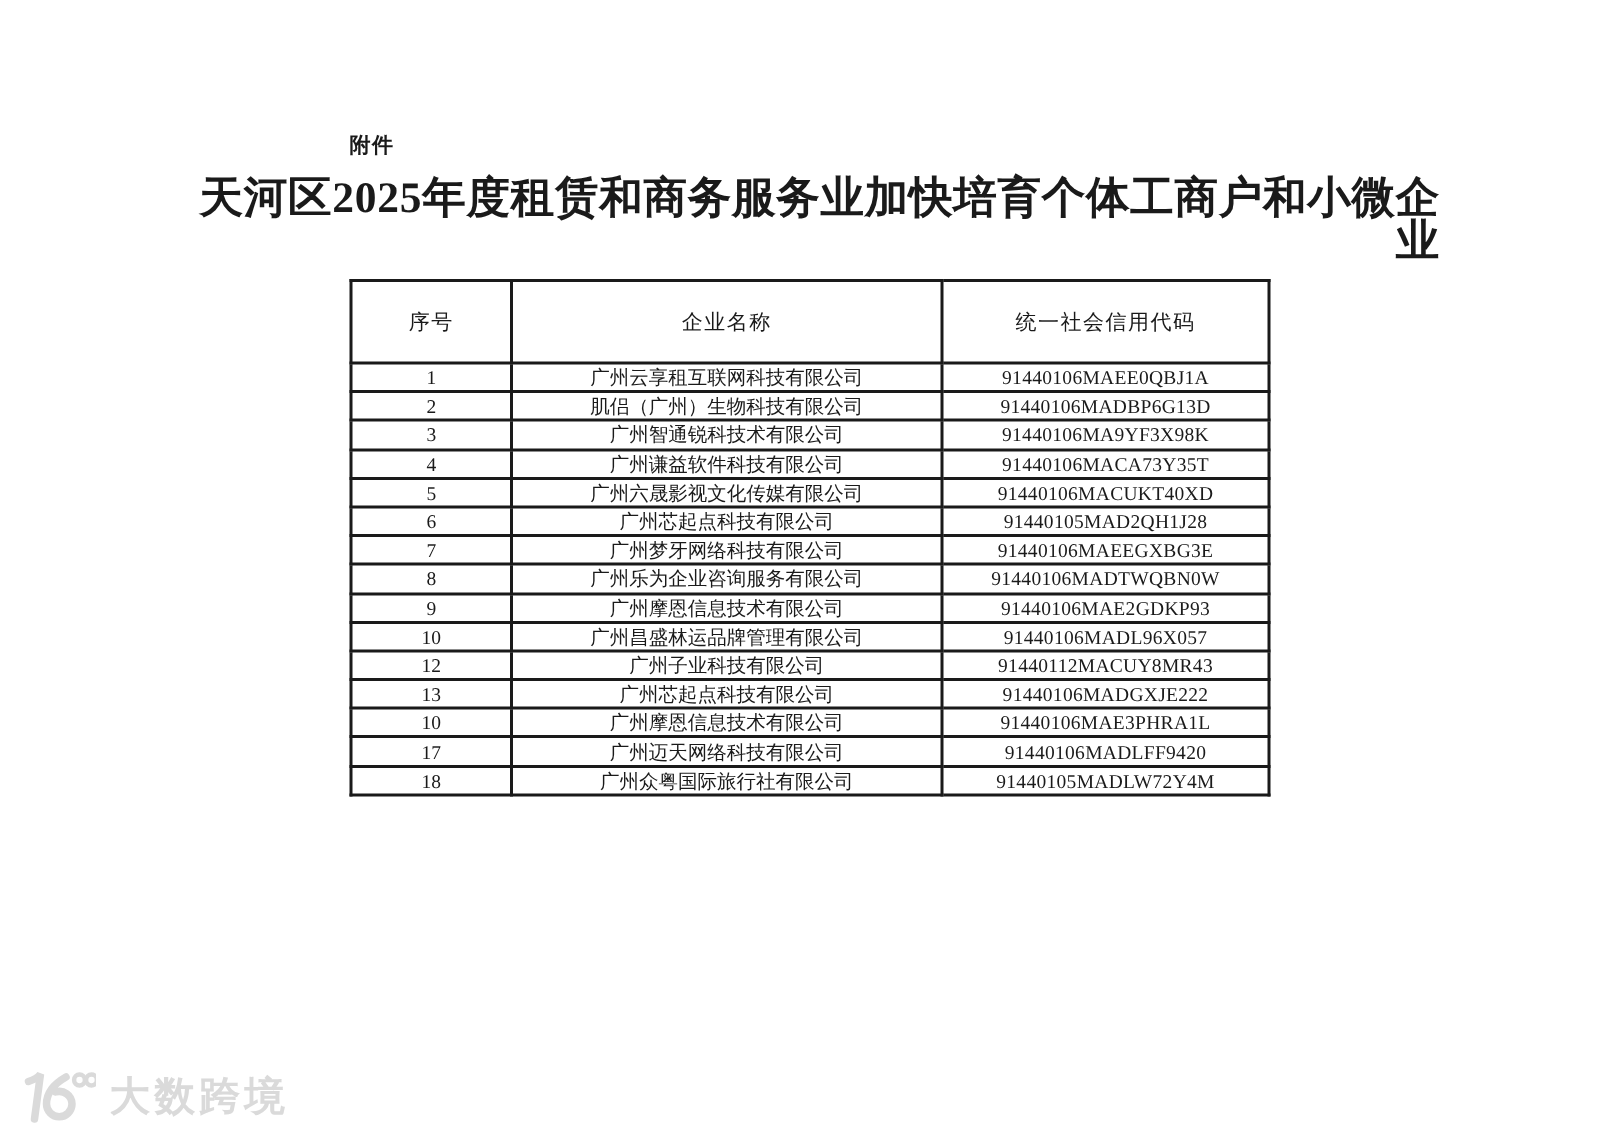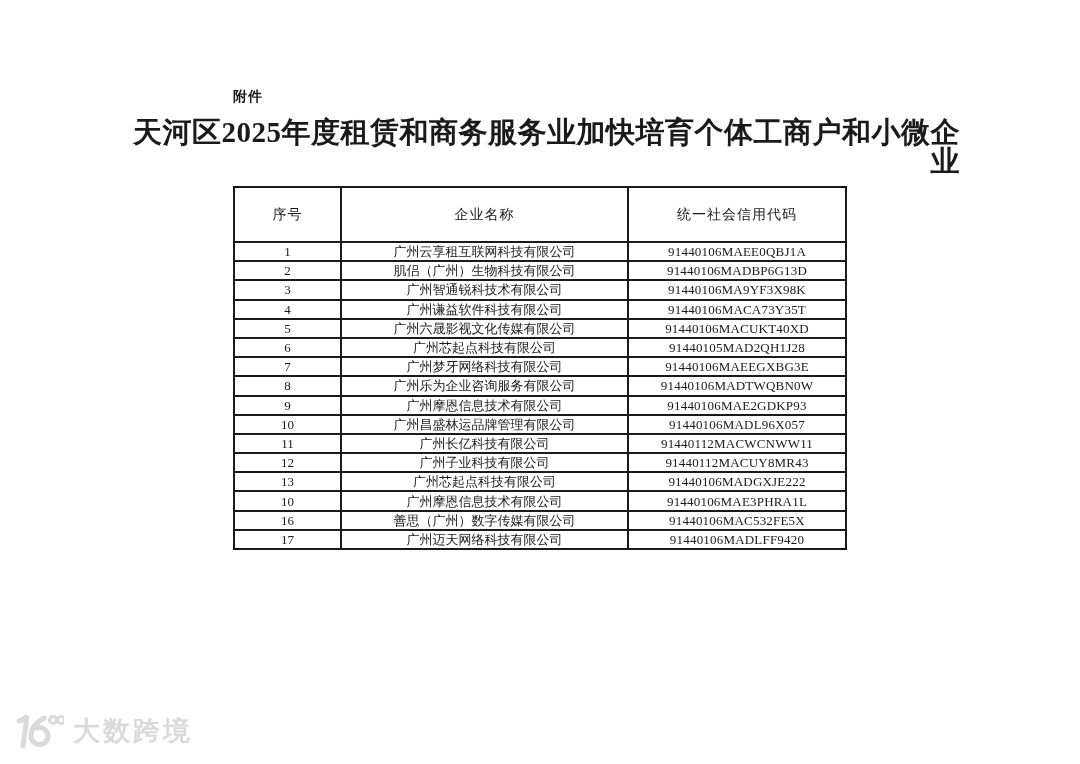--- a/index.html
+++ b/index.html
@@ -159,48 +159,43 @@
           <td>9</td>
           <td>广州摩恩信息技术有限公司</td>
           <td class="code">91440106MAE2GDKP93</td>
         </tr>
         <tr>
           <td>10</td>
           <td>广州昌盛林运品牌管理有限公司</td>
           <td class="code">91440106MADL96X057</td>
         </tr>
         <tr>
-          <td>11</td>
-          <td>广州长亿科技有限公司</td>
-          <td class="code">91440112MACWCNWW11</td>
-        </tr>
-        <tr>
           <td>12</td>
           <td>广州子业科技有限公司</td>
           <td class="code">91440112MACUY8MR43</td>
         </tr>
         <tr>
           <td>13</td>
           <td>广州芯起点科技有限公司</td>
           <td class="code">91440106MADGXJE222</td>
         </tr>
         <tr>
           <td>10</td>
           <td>广州摩恩信息技术有限公司</td>
           <td class="code">91440106MAE3PHRA1L</td>
         </tr>
         <tr>
-          <td>16</td>
-          <td>善思（广州）数字传媒有限公司</td>
-          <td class="code">91440106MAC532FE5X</td>
-        </tr>
-        <tr>
           <td>17</td>
           <td>广州迈天网络科技有限公司</td>
           <td class="code">91440106MADLFF9420</td>
+        </tr>
+        <tr>
+          <td>18</td>
+          <td>广州众粤国际旅行社有限公司</td>
+          <td class="code">91440105MADLW72Y4M</td>
         </tr>
       </tbody>
   </table>
 
   <div class="watermark">
     <svg width="52" height="38" viewBox="0 0 52 38" fill="none" stroke="#dadada" stroke-linecap="round">
       <path d="M7 9 Q13 7 15 4 L11 34" stroke-width="5"></path>
       <path d="M32 6 C25 10 19 16 19 24 a 8.5 8.5 0 1 0 17 0 a 8.5 8.5 0 0 0 -11 -8" stroke-width="5"></path>
       <circle cx="41" cy="8" r="3.6" stroke-width="3"></circle>
       <circle cx="49" cy="8" r="3.6" stroke-width="3"></circle>

